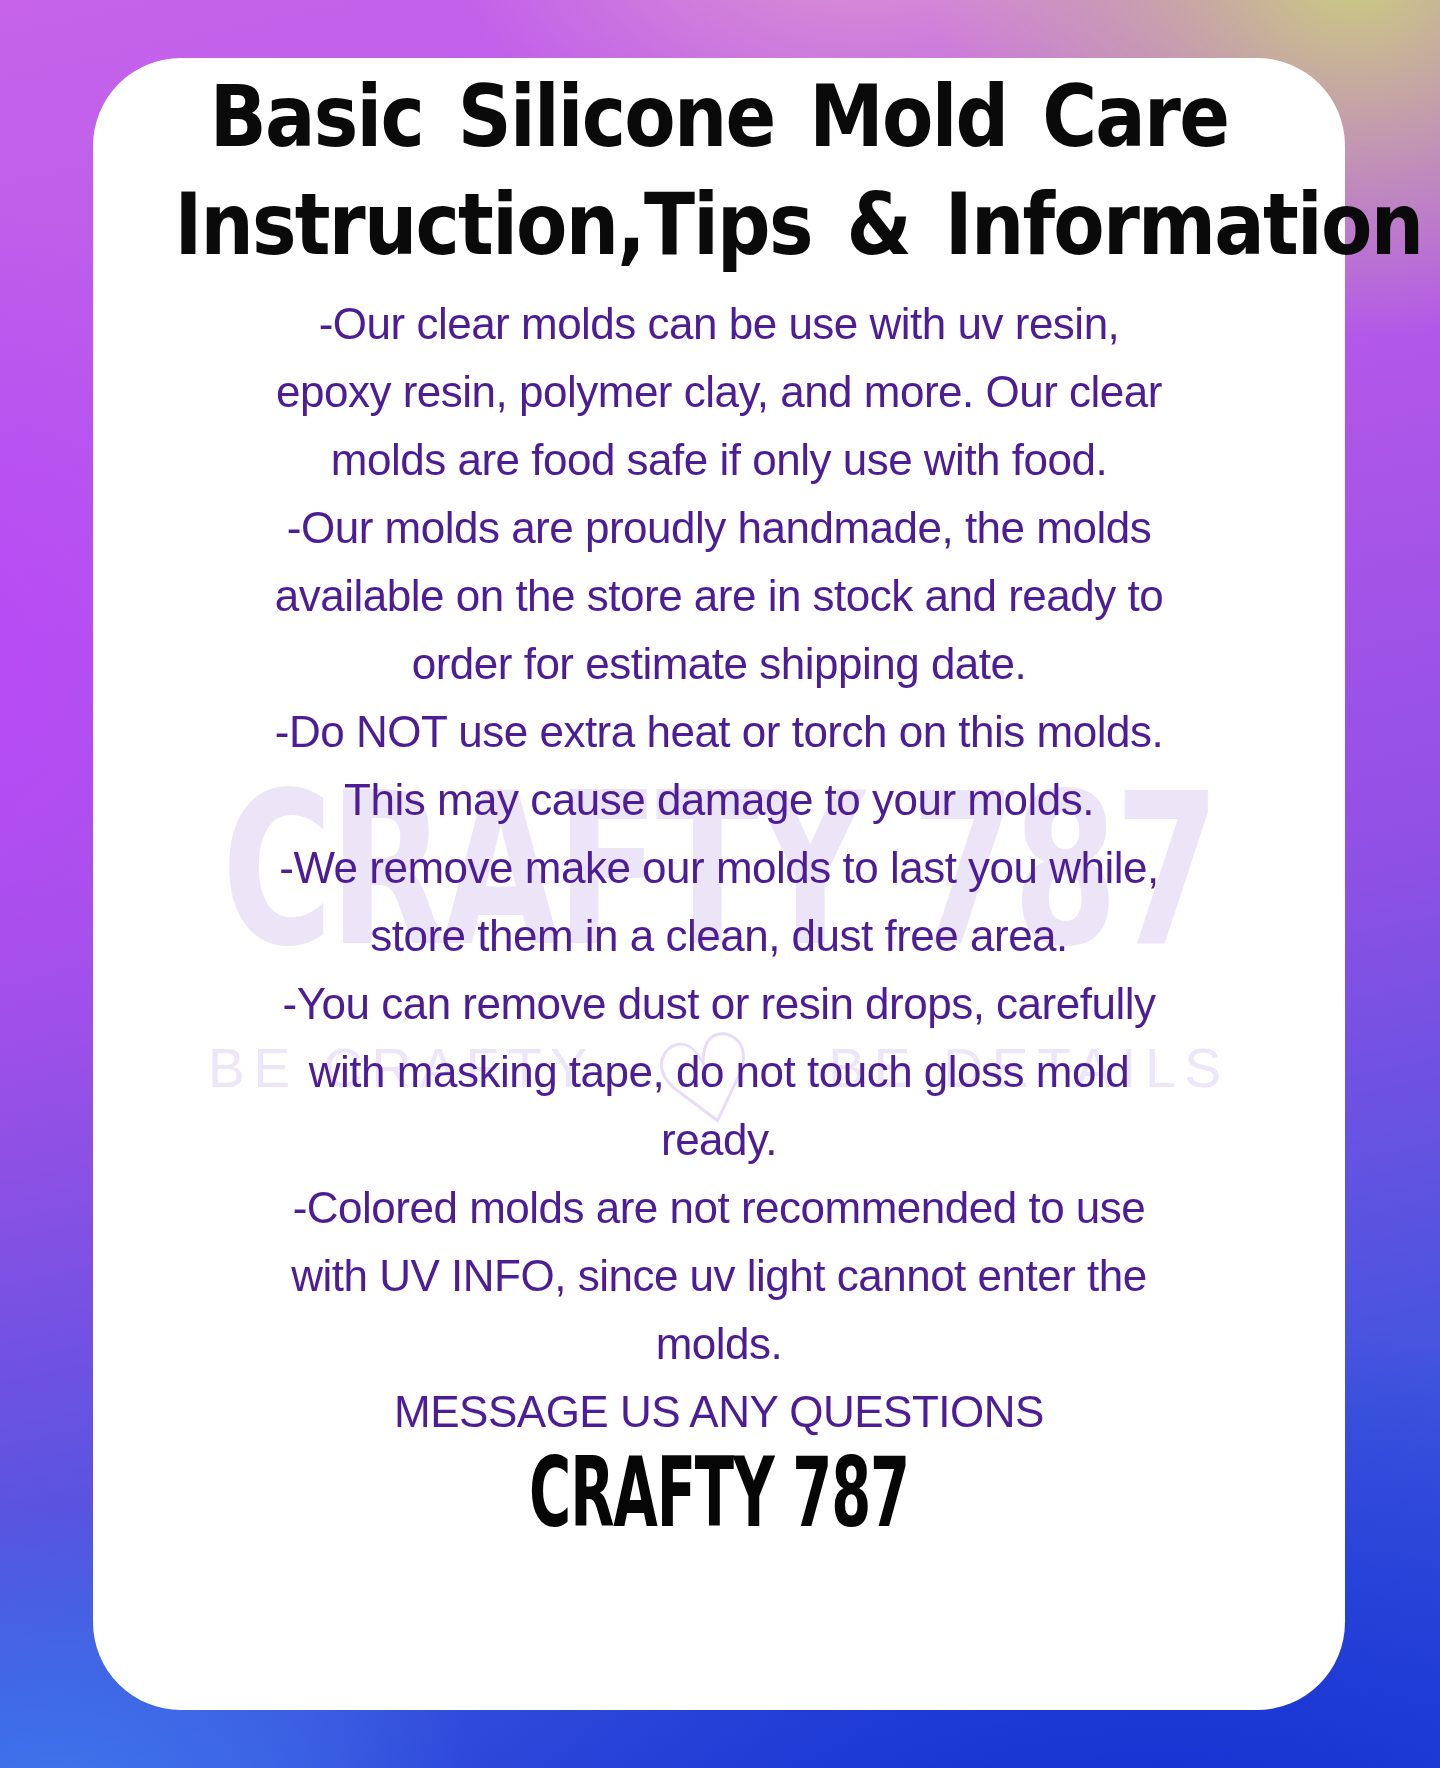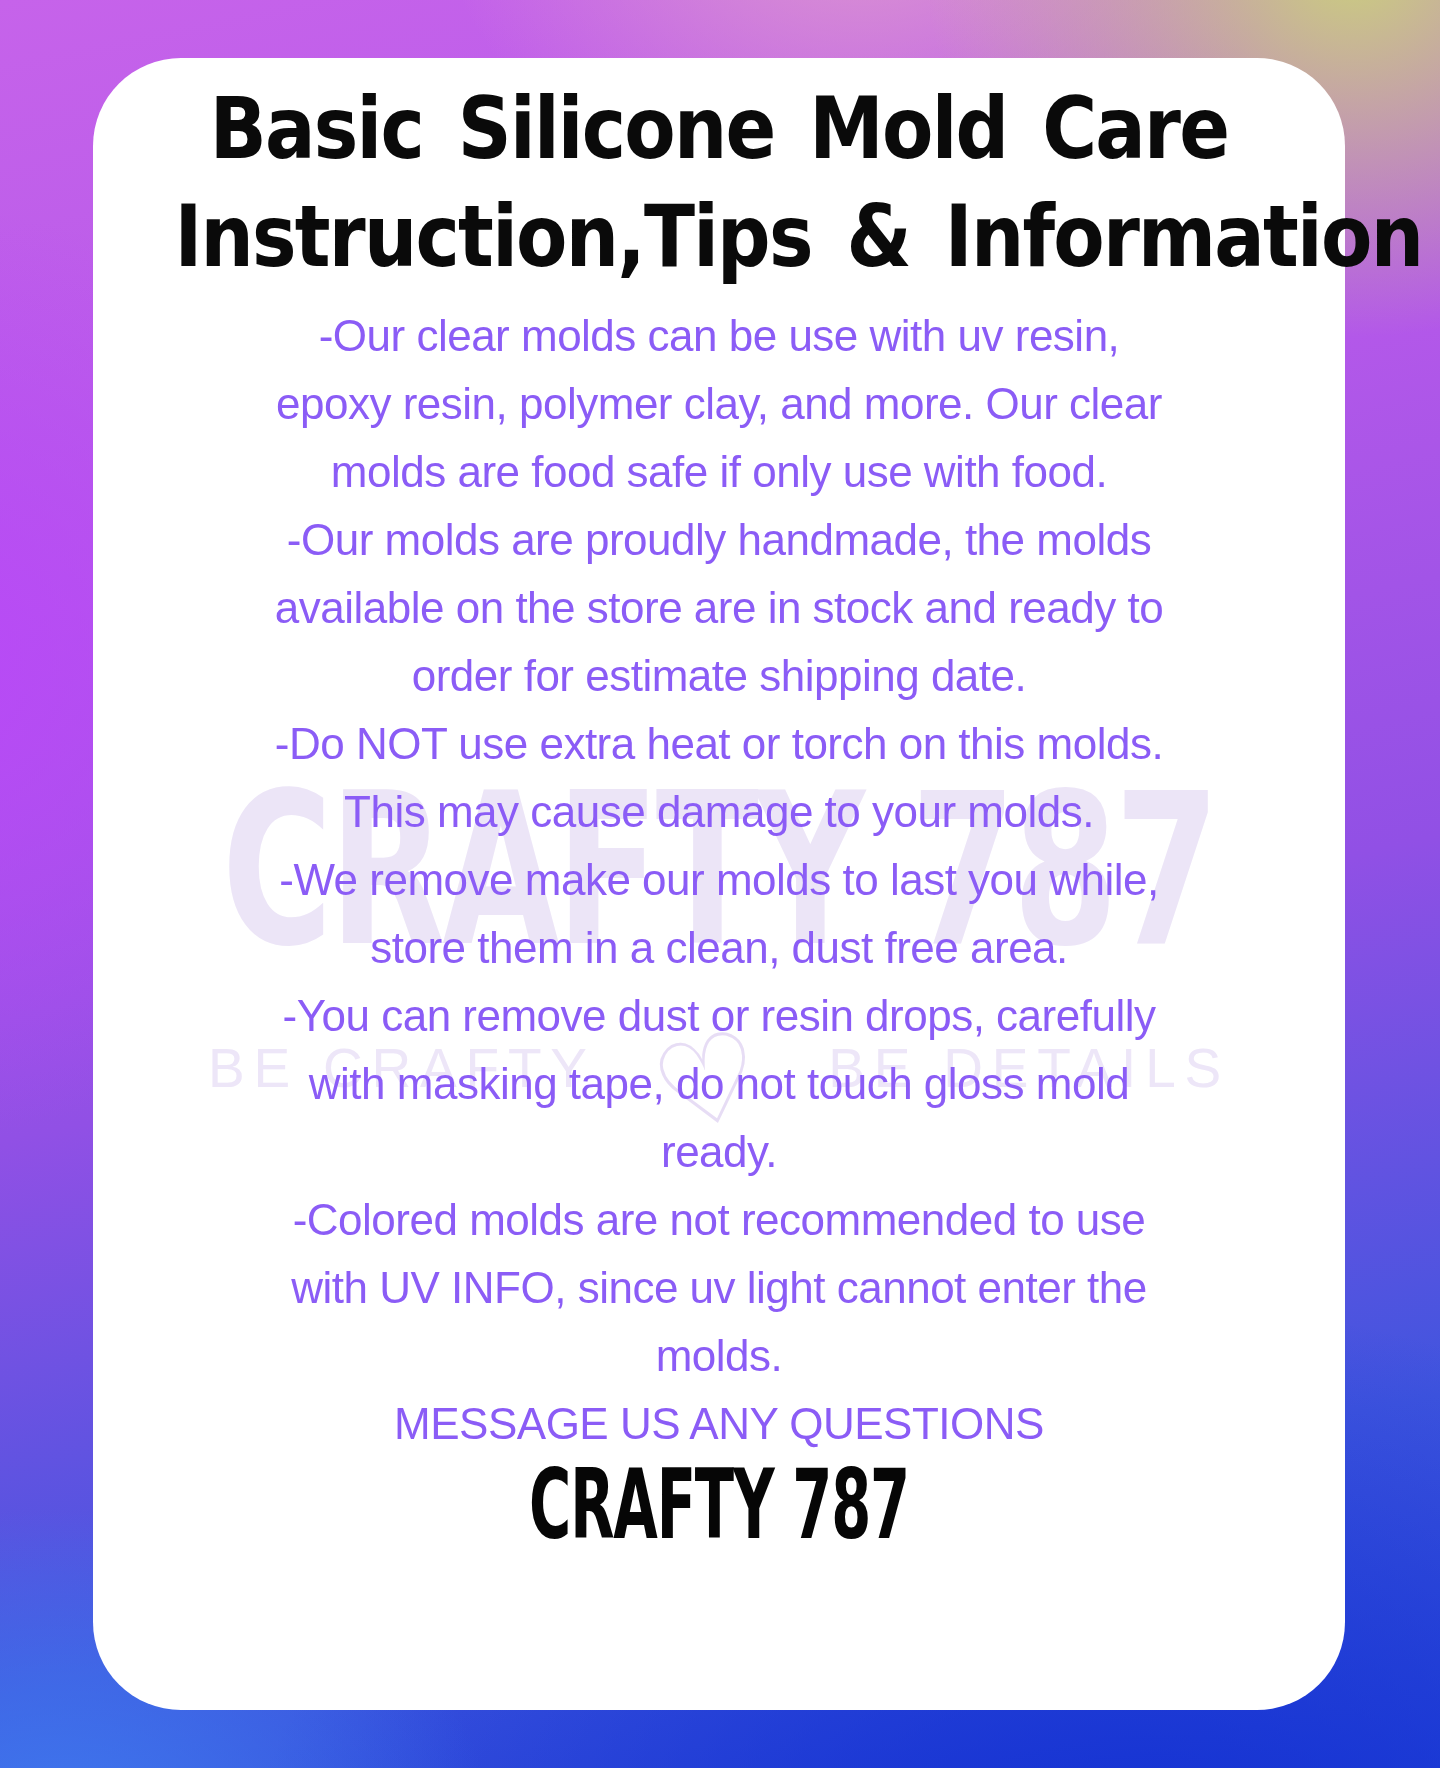--- a/index.html
+++ b/index.html
@@ -76,42 +76,42 @@
   }
 
   
   .content {
     position: relative;
     z-index: 1;
     height: 100%;
     text-align: center;
   }
   .title-block {
-    padding-top: 16px;
+    padding-top: 4px;
   }
   .title-line {
     font-family: "DejaVu Sans", "Liberation Sans", sans-serif;
     font-weight: bold;
     font-size: 86px;
     line-height: 108px;
     letter-spacing: -2px;
     word-spacing: 0.14em;
     color: #0a0a0a;
     transform: scaleX(0.87);
     white-space: nowrap;
   }
   .body-block {
     margin-top: 12px;
   }
   .body-line {
     font-family: "Liberation Sans", sans-serif;
     font-size: 44px;
     line-height: 68px;
     letter-spacing: -0.5px;
-    color: #8b5cf6;
+    color: #4c1d95;
     white-space: nowrap;
   }
   .brand-logo {
     margin-top: 4px;
     font-family: "DejaVu Sans", "Liberation Sans", sans-serif;
     font-weight: 900;
     font-size: 96px;
     line-height: 86px;
     letter-spacing: -2px;
     color: #060606;

